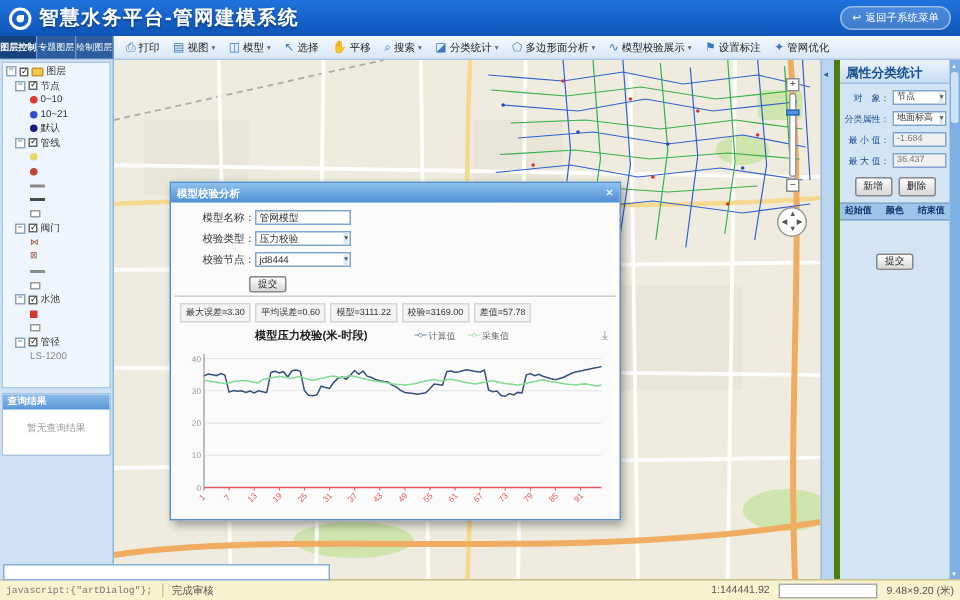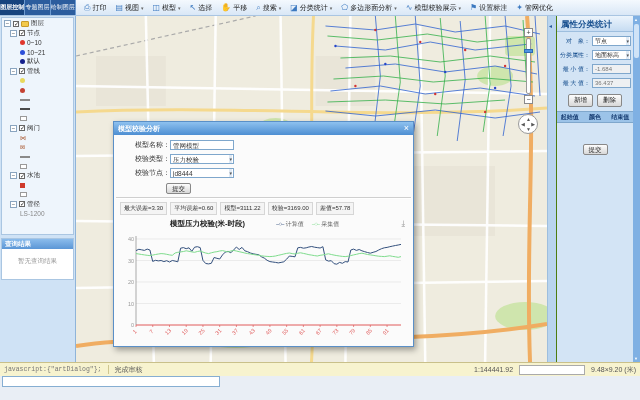--- a/index.html
+++ b/index.html
@@ -53,21 +53,21 @@
   .zbtn { width:9px; height:9px; background:#fff; border:1px solid #8a8a8a; color:#444; font-size:7px; line-height:7px; text-align:center; cursor:pointer; }
   .ztrack { width:5px; height:56px; margin:1px auto; background:#fff; border:1px solid #999; border-radius:2px; position:relative; }
   .zhandle { position:absolute; left:-3px; top:10px; width:9px; height:4px; background:#4f94e0; border:1px solid #2c6cb4; cursor:pointer; }
   .dpad { position:absolute; right:9px; top:98px; width:20px; height:20px; border-radius:50%; background:#fff; border:1px solid #999; color:#555; }
   .dpad span { position:absolute; font-size:5px; }
   .dpad .n{top:1px;left:7px;} .dpad .s{bottom:1px;left:7px;} .dpad .w{left:2px;top:6px;} .dpad .e{right:2px;top:6px;}
 
   
   .splitter { width:9px; flex:none; background:#b9d4ee; border-left:1px solid #9dbede; position:relative; cursor:pointer; }
   .splitter .col-arr { position:absolute; top:6px; left:1px; font-size:6px; color:#2c5d9e; }
-  .rpanel { width:77px; flex:none; background:#d3e4f5; border-left:1px solid #4d7c0f; display:flex; flex-direction:column; }
+  .rpanel { width:77px; flex:none; background:#d3e4f5; border-left:4px solid #4d7c0f; display:flex; flex-direction:column; }
   .rp-title { height:16px; background:linear-gradient(#ecf4fc,#c6dcf2); border-bottom:1px solid #9dbede; color:#174f8f; font-weight:bold; font-size:8.5px; line-height:16px; padding-left:4px; }
   .rp-rows { padding:4px 2px 0 2px; }
   .rp-row { display:flex; align-items:center; margin-bottom:4px; }
   .rp-lb { width:33px; text-align:right; font-size:6px; color:#174f8f; flex:none; padding-right:2px; }
   .ctl { position:relative; height:10px; border:1px solid #7fa7cc; background:#fff; font-size:6px; line-height:9px; padding:0 2px; flex:1; white-space:nowrap; overflow:hidden; }
   .ctl.select::after { content:"▾"; position:absolute; right:1px; top:0; font-size:5px; color:#555; background:#dfe9f4; }
   .ctl.ro { background:#eef0f2; color:#777; }
   .rp-btns { display:flex; justify-content:center; gap:4px; margin:2px 0 4px 0; }
   .btn { background:linear-gradient(#fdfdfd,#d8d8d8); border:1px solid #888; border-radius:2px; font-size:6.5px; padding:1px 5px; cursor:pointer; color:#222; }
   .rp-th { display:flex; background:#9cc3e8; border-top:1px solid #7fa7cc; border-bottom:1px solid #7fa7cc; }
@@ -112,20 +112,28 @@
   .sb-audit { flex:none; }
   .sb-scale { margin-left:auto; flex:none; }
   .sb-coordbox { width:66px; height:10px; background:#fff; border:1px solid #aaa; flex:none; }
   .sb-extent { flex:none; }
 </style>
 </head>
 <body>
 
 <div id="app">
 
+  <div class="titlebar">
+    <div class="logo"></div>
+    <div class="app-title">智慧水务平台-管网建模系统</div>
+    <div class="back-pill">
+      <span class="arr">↩</span>
+      <span>返回子系统菜单</span>
+    </div>
+  </div>
 
   <div class="toolbar-row">
     <div id="ptabs">
         <div class="ptab active">图层控制</div>
         <div class="ptab">专题图层</div>
         <div class="ptab">绘制图层</div>
       </div>
     <div id="toolbar">
         <div class="tb-item">
           <span class="tb-ic">⎙</span>

